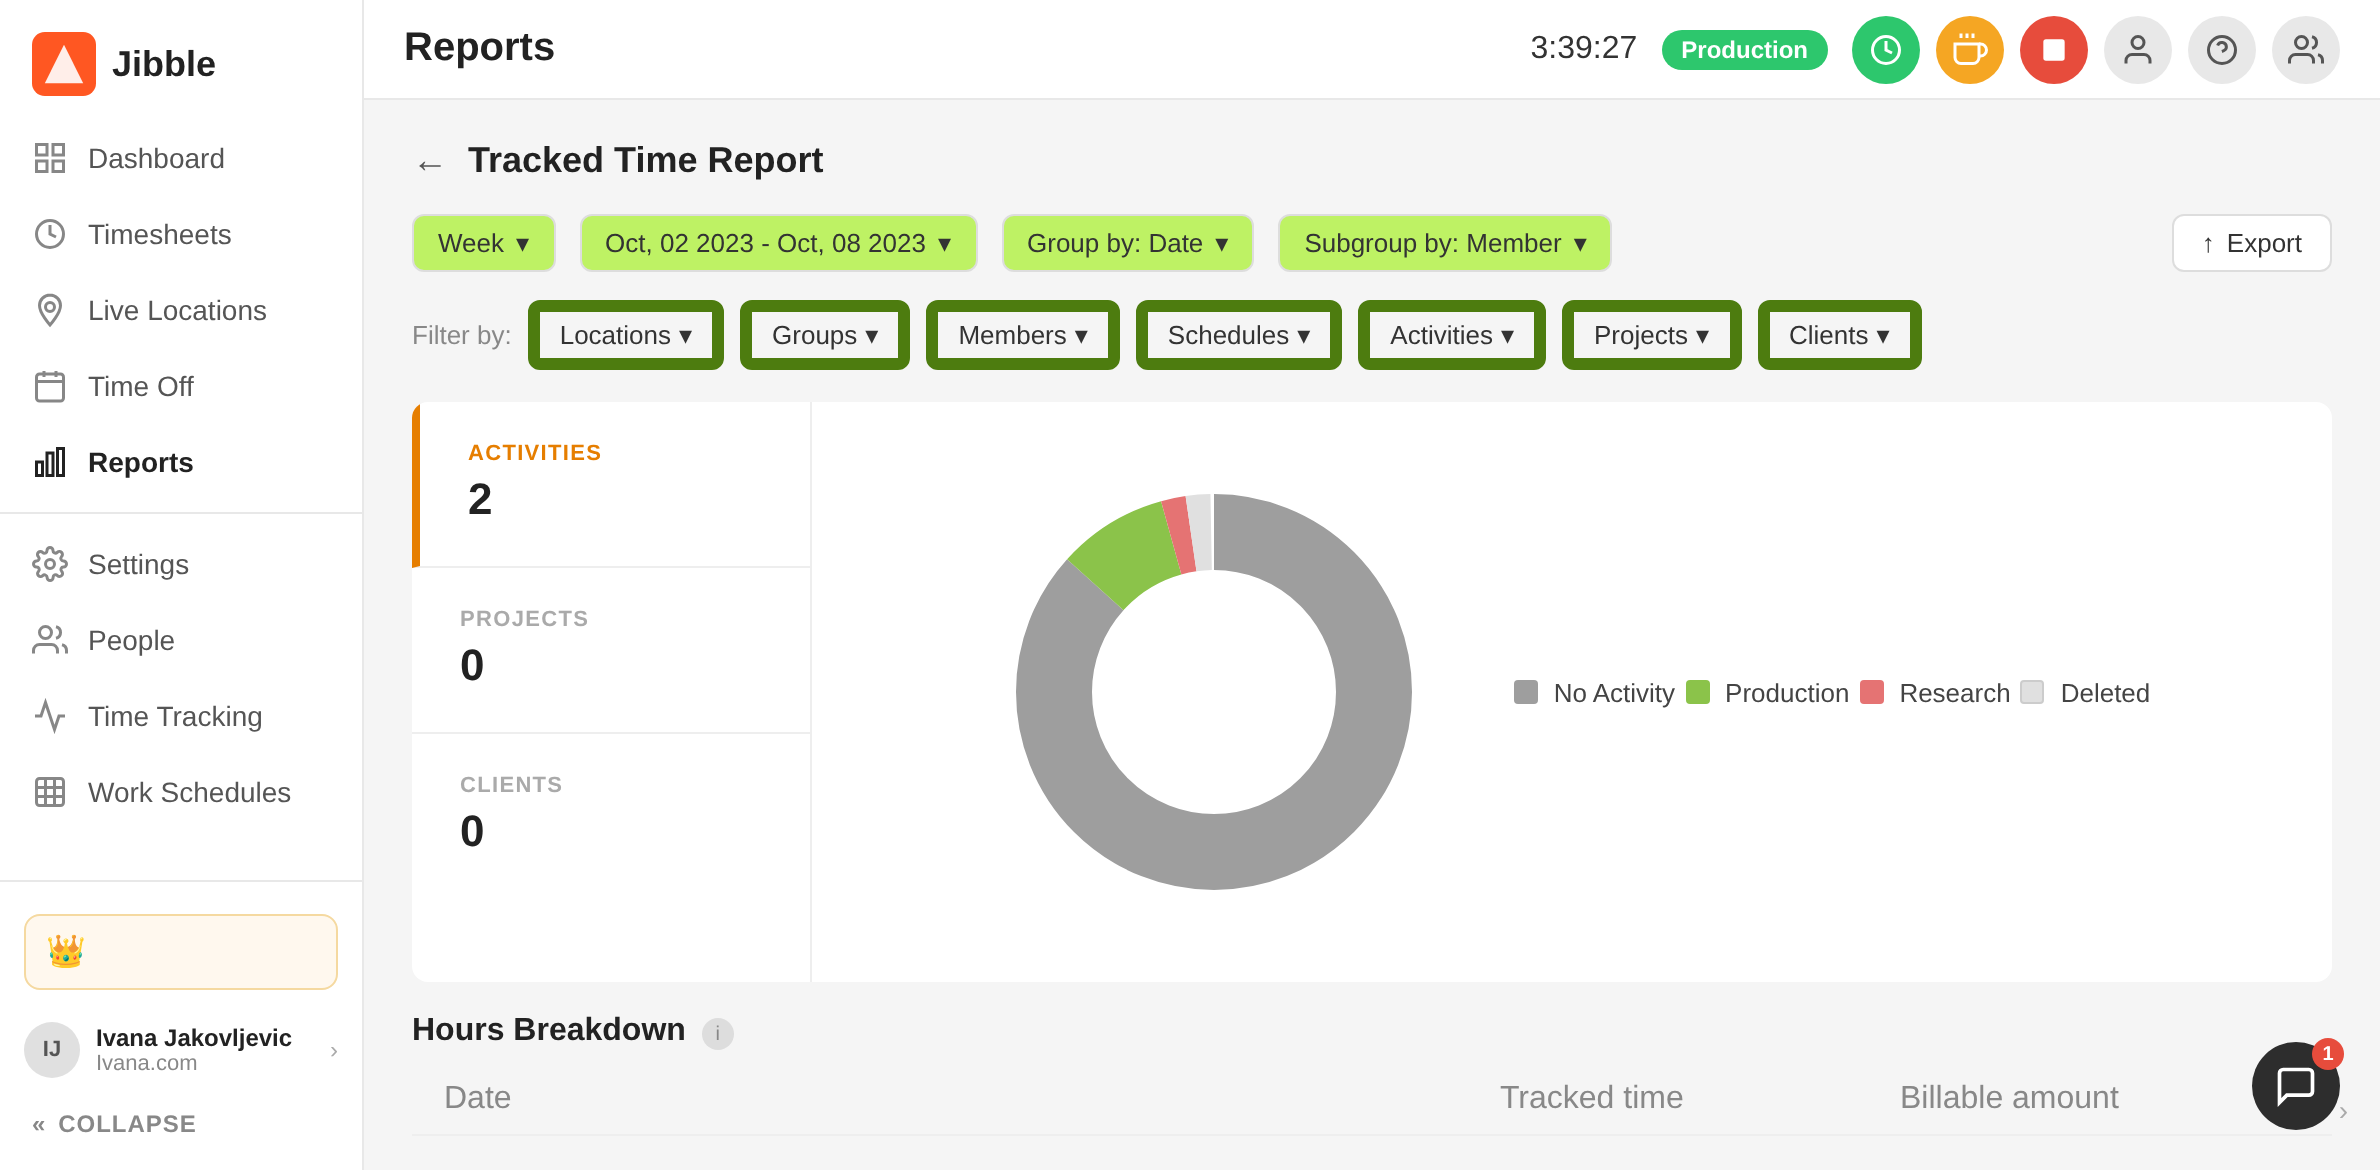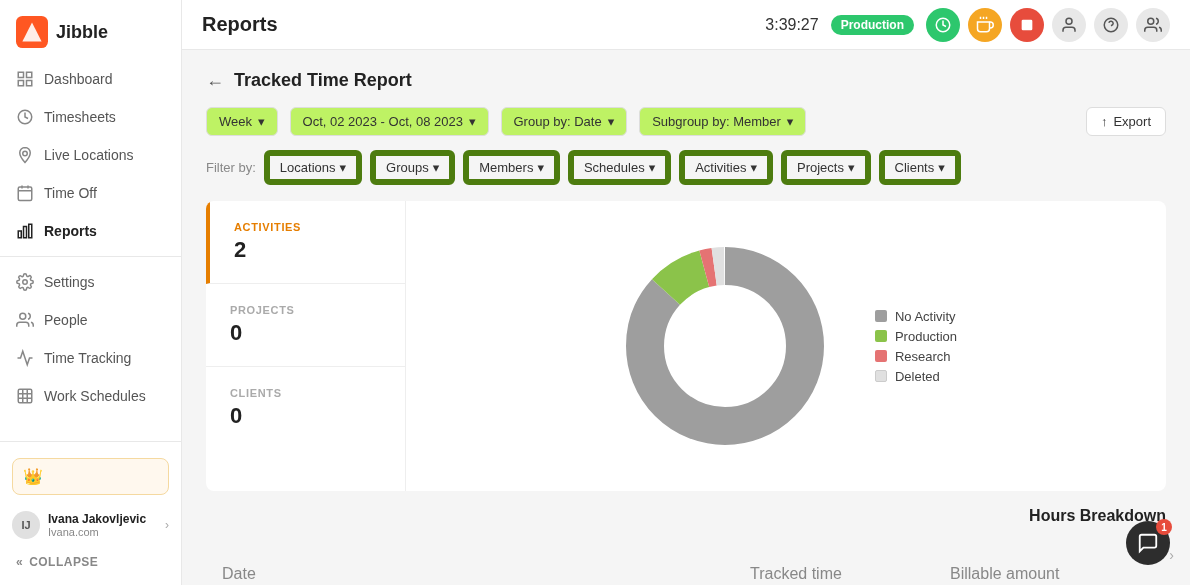--- a/index.html
+++ b/index.html
@@ -307,21 +307,21 @@
       font-size: 22px;
       font-weight: 700;
       color: #222;
     }
     .donut-center-label {
       font-size: 12px;
       color: #888;
     }
     .legend {
       display: flex;
-      flex-direction: column;
+      flex-direction: row;
       gap: 5px;
     }
     .legend-item {
       display: flex;
       align-items: center;
       gap: 8px;
       font-size: 13px;
       color: #444;
     }
     .legend-dot {
@@ -330,21 +330,20 @@
       border-radius: 2px;
       flex-shrink: 0;
     }
 
     
     .breakdown-header {
       display: flex;
       align-items: flex-end;
       gap: 8px;
       margin-bottom: 8px;
-      flex-direction: column;
     }
     .breakdown-title {
       font-size: 16px;
       font-weight: 700;
       color: #222;
     }
     .info-icon {
       width: 16px;
       height: 16px;
       border-radius: 50%;

